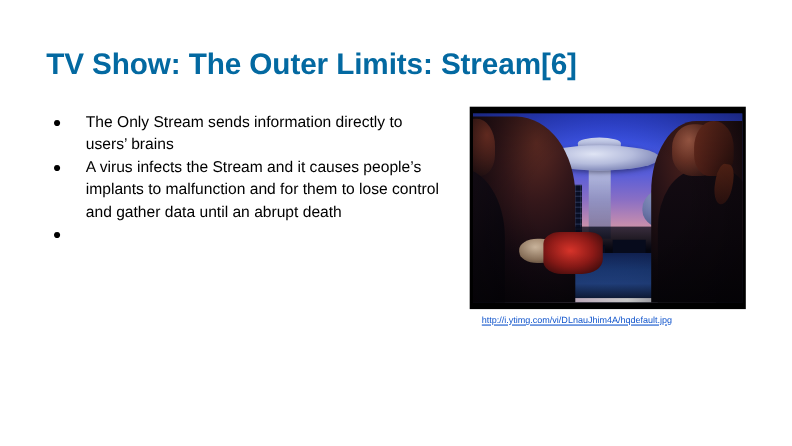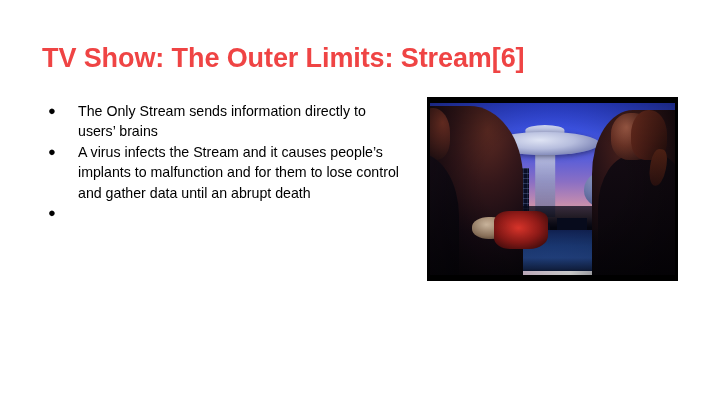--- a/index.html
+++ b/index.html
@@ -20,21 +20,21 @@
 
   
   .slide-title {
     position: absolute;
     left: 42px;
     top: 42px;
     width: 620px;
     font-size: 27px;
     line-height: 32px;
     font-weight: bold;
-    color: #ef4444;
+    color: #0369a1;
     letter-spacing: -0.1px;
     white-space: nowrap;
   }
 
   
   .bullet-list {
     position: absolute;
     left: 42px;
     top: 101px;
     width: 365px;
@@ -364,14 +364,15 @@
         <div class="fig-right-body"></div>
         <div class="fig-right-head"></div>
         <div class="fig-right-hair"></div>
         <div class="ponytail"></div>
       </div>
 
       <div class="vignette"></div>
     </div>
   </div>
 
+  <a class="caption-link" href="#">http://i.ytimg.com/vi/DLnauJhim4A/hqdefault.jpg</a>
 
 </div>
 
 </body></html>

